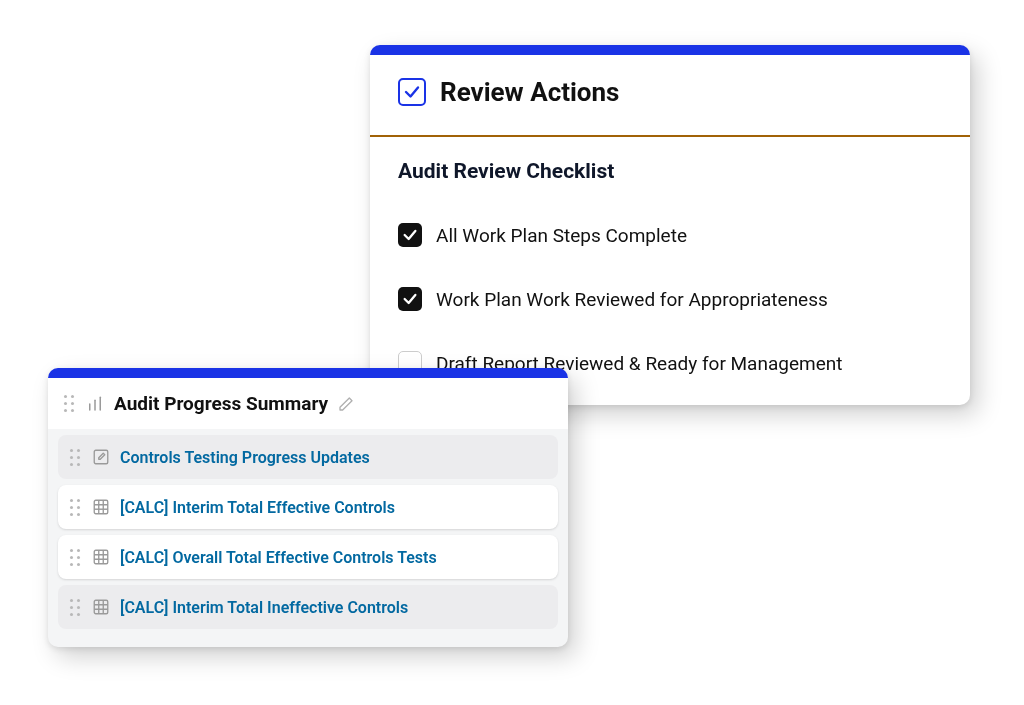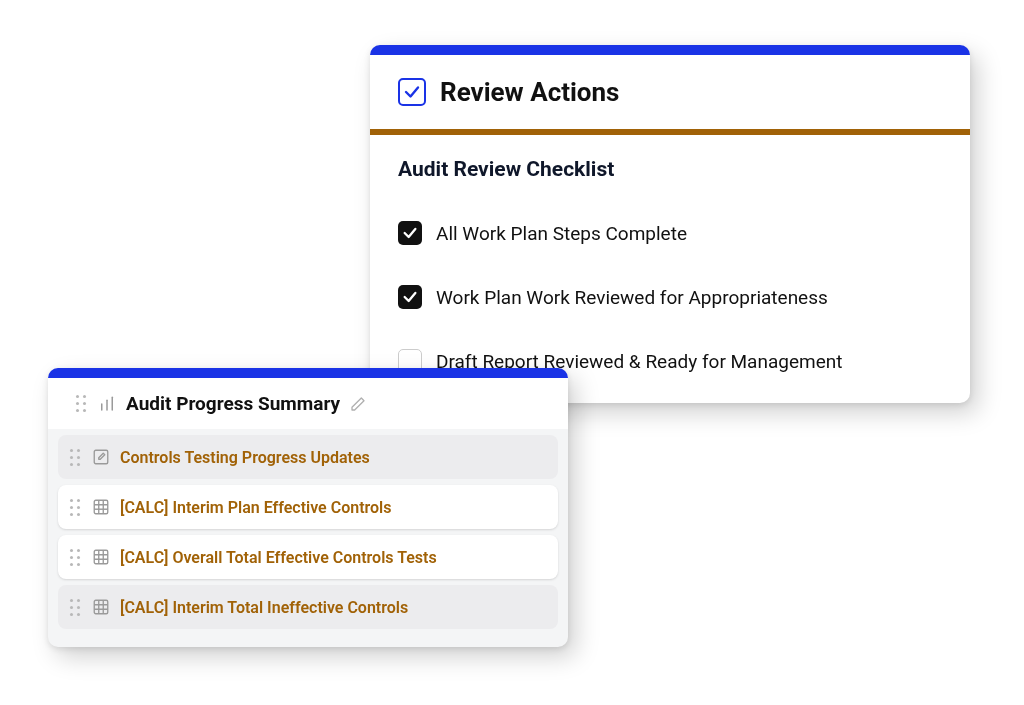--- a/index.html
+++ b/index.html
@@ -20,22 +20,22 @@
       background: #fff;
       border-top: 10px solid #1a33e6;
       border-radius: 10px;
       box-shadow: 8px 10px 24px rgba(0,0,0,0.18), 0 2px 6px rgba(0,0,0,0.1);
       overflow: hidden;
     }
     .card-review-header {
       display: flex;
       align-items: center;
       gap: 14px;
-      padding: 22px 28px 22px 28px;
-      border-bottom: 6px solid #a16207;
+      padding: 22px 28px 28px 28px;
+      border-bottom: 2px solid #a16207;
     }
     .checkbox-outline {
       width: 28px;
       height: 28px;
       border: 2.5px solid #1a33e6;
       border-radius: 5px;
       display: inline-flex;
       align-items: center;
       justify-content: center;
       flex-shrink: 0;
@@ -96,21 +96,21 @@
       border-top: 10px solid #1a33e6;
       border-radius: 10px;
       box-shadow: 8px 10px 24px rgba(0,0,0,0.18), 0 2px 6px rgba(0,0,0,0.1);
       overflow: hidden;
       padding-bottom: 8px;
     }
     .card-progress-header {
       display: flex;
       align-items: center;
       gap: 10px;
-      padding: 14px 16px 14px 26px;
+      padding: 14px 16px 14px 14px;
       background: #fff;
     }
     .card-progress-title {
       font-size: 19px;
       font-weight: 700;
       color: #111;
     }
     .drag-dots {
       width: 14px;
       height: 20px;
@@ -148,21 +148,21 @@
     .progress-row.raised {
       background: #fff;
       box-shadow: 0 1px 2px rgba(0,0,0,0.06), 0 1px 3px rgba(0,0,0,0.08);
     }
     .progress-row.flat {
       background: #ececee;
     }
     .progress-label {
       font-size: 16px;
       font-weight: 600;
-      color: #a16207;
+      color: #0369a1;
     }
   </style>
 </head>
 <body>
 
 <div class="card-review">
   <div class="card-review-header">
     <span class="checkbox-outline">
       <svg width="18" height="18" viewBox="0 0 24 24" fill="none" stroke="#1a33e6" stroke-width="3.2" stroke-linecap="round" stroke-linejoin="round">
           <polyline points="4 12 10 18 20 6"></polyline>
@@ -254,21 +254,21 @@
         </span>
       <span class="table-icon">
         <svg width="18" height="18" viewBox="0 0 24 24" fill="none" stroke="#9a9a9a" stroke-width="1.8">
             <rect x="3" y="3" width="18" height="18" rx="2"></rect>
             <line x1="3" y1="9" x2="21" y2="9"></line>
             <line x1="3" y1="15" x2="21" y2="15"></line>
             <line x1="9" y1="3" x2="9" y2="21"></line>
             <line x1="15" y1="3" x2="15" y2="21"></line>
           </svg>
       </span>
-      <span class="progress-label">[CALC] Interim Plan Effective Controls</span>
+      <span class="progress-label">[CALC] Interim Total Effective Controls</span>
     </div>
 
     <div class="progress-row raised">
       <span class="drag-dots">
           <i></i>
           <i></i>
           <i></i>
           <i></i>
           <i></i>
           <i></i>

